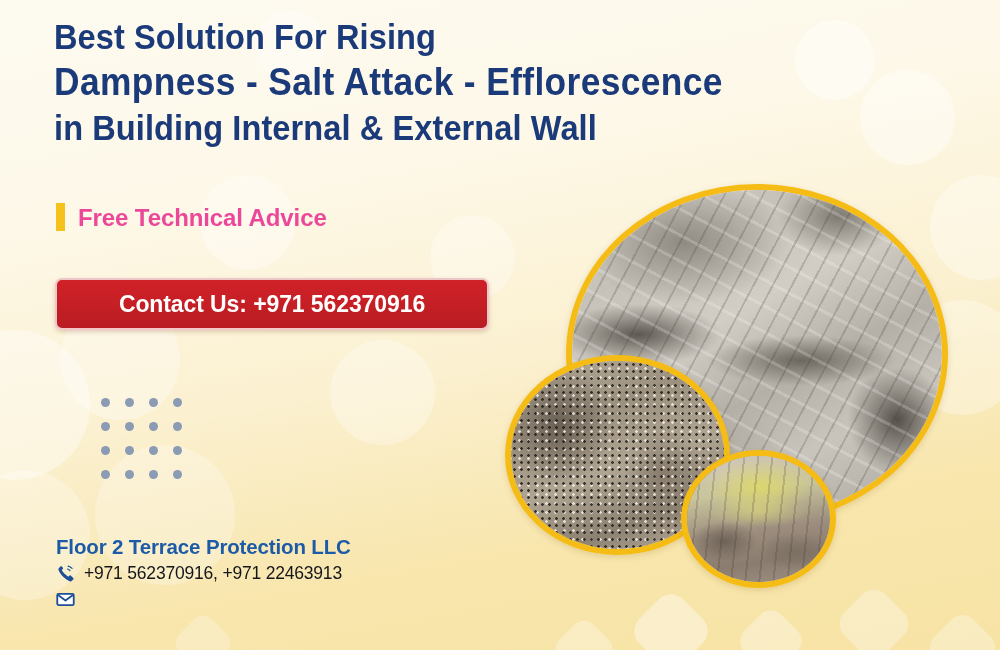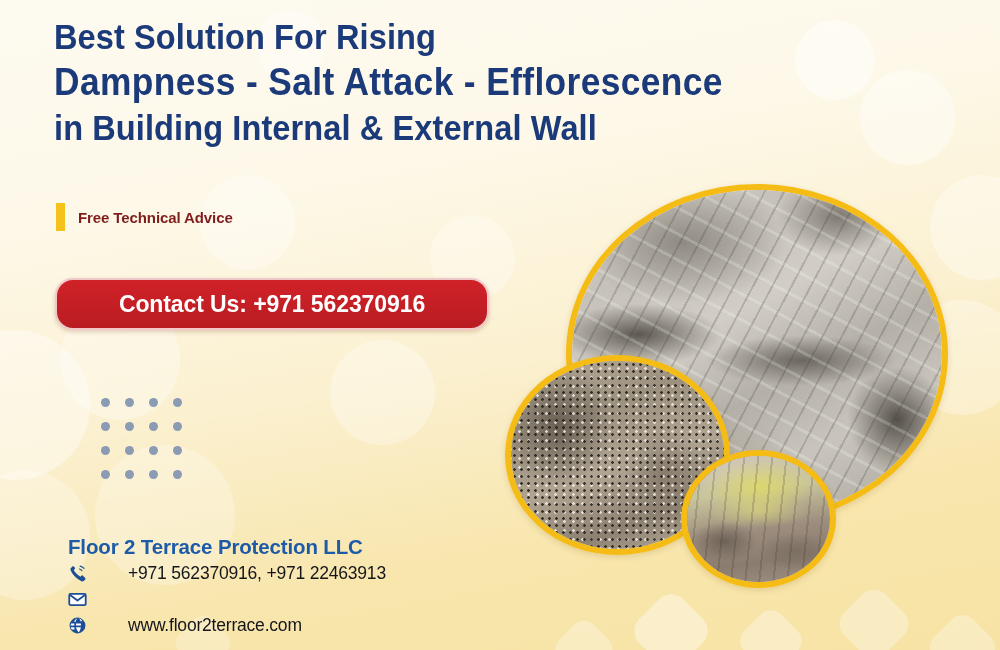--- a/index.html
+++ b/index.html
@@ -39,34 +39,34 @@
   .hl-3 { font-size:35px; font-weight:600; line-height:46px; }
 
   
   #advice-block {
     position:absolute; left:56px; top:203px; z-index:5;
     display:flex; align-items:stretch; gap:13px;
   }
   #advice-bar { width:9px; background:#f5c21b; flex:0 0 9px; }
   #advice-text { padding-top:1px; }
   .advice-line {
-    color:#7f1d1d;
-    font-size:15px;
+    color:#ec4899;
+    font-size:24px;
     font-weight:800;
     line-height:27px;
     white-space:nowrap;
     letter-spacing:-.1px;
   }
 
   
   #cta-button {
     position:absolute; left:55px; top:278px; z-index:5;
     width:434px; height:52px;
     background:linear-gradient(180deg,#d02128 0%,#c41f25 55%,#b81c22 100%);
-    border-radius:18px;
+    border-radius:7px;
     border:2px solid rgba(255,255,255,.75);
     box-shadow:0 2px 4px rgba(120,60,20,.22);
     display:flex; align-items:center; justify-content:center;
     cursor:pointer;
   }
   #cta-label {
     color:#fff; font-size:23px; font-weight:800; letter-spacing:-.1px; white-space:nowrap;
   }
 
   
@@ -133,32 +133,32 @@
       linear-gradient(172deg,#cfc6bb 0%,#c9c59c 30%,#9c8d7e 58%,#8a7c6e 80%,#9e9082 100%);
   }
   .tex-damp::after {
     content:""; position:absolute; inset:0;
     background:
       repeating-linear-gradient(96deg, rgba(60,50,42,.20) 0 2px, rgba(60,50,42,0) 2px 14px),
       radial-gradient(ellipse 50% 18% at 50% 44%, rgba(226,222,120,.55) 0%, rgba(226,222,120,0) 70%);
   }
 
   
-  #footer { position:absolute; left:68px; top:533px; z-index:7; }
+  #footer { position:absolute; left:56px; top:533px; z-index:7;text-align:right; }
   #company-name {
     color:#1d5ba8; font-size:20.5px; font-weight:800; letter-spacing:-.15px;
     line-height:27px; white-space:nowrap;
   }
   .contact-row {
     display:flex; align-items:center; gap:9px;
     height:25px; margin-top:1px;
   }
   .contact-row .ci { width:19px; height:19px; flex:0 0 19px; display:block; }
   .contact-text {
-    color:#15161a; font-size:17.5px; font-weight:400; white-space:nowrap; letter-spacing:-.2px;margin-left:32px;
+    color:#15161a; font-size:17.5px; font-weight:400; white-space:nowrap; letter-spacing:-.2px;
   }
 </style>
 </head>
 <body>
 
 <div id="bg-decor">
   <span class="blob" style="left:-60px;  top:330px; width:150px; height:150px;"></span>
   <span class="blob" style="left:60px;   top:300px; width:120px; height:120px; background:rgba(255,255,255,.30);"></span>
   <span class="blob" style="left:-40px;  top:470px; width:130px; height:130px; background:rgba(255,255,255,.28);"></span>
   <span class="blob" style="left:95px;   top:445px; width:140px; height:140px; background:rgba(255,255,255,.26);"></span>
@@ -239,22 +239,13 @@
     <span class="contact-text">+971 562370916, +971 22463913</span>
   </div>
 
   <div class="contact-row">
     <svg class="ci" viewBox="0 0 24 24">
       <rect x="1.6" y="5" width="20.8" height="14" rx="1.6" fill="#ffffff" stroke="#1d4e96" stroke-width="2.3"></rect>
       <path d="M2.6 6.4 12 13.2l9.4-6.8" fill="none" stroke="#1d4e96" stroke-width="2.3" stroke-linejoin="round"></path>
     </svg>
   </div>
 
-  <div class="contact-row">
-    <svg class="ci" viewBox="0 0 24 24">
-      <circle cx="12" cy="12" r="10" fill="#1d4e96"></circle>
-      <path fill="#ffffff" d="M12 2.6c-1.1 1.2-2 2.9-2.4 4.8h-2A9.6 9.6 0 0 1 12 2.6zm2 .3a9.5 9.5 0 0 1 3.9 3.1 7.6 7.6 0 0 1-1.9.9c-.5-1.6-1.2-3-2-4z"></path>
-      <path fill="#ffffff" d="M4 9.5h4.1a21 21 0 0 0-.2 2.6H3.3c0-.9.2-1.8.6-2.6zm6.2 0h6a18 18 0 0 1 .2 2.6h-6.4a19 19 0 0 1 .2-2.6z"></path>
-      <path fill="#ffffff" d="M3.5 14.2h4.5c.1 1 .2 1.9.4 2.7H4.6a8.8 8.8 0 0 1-1.1-2.7zm6.6 0h6.1c-.4 2.6-1.3 4.8-2.5 6.2-1.6-.9-2.9-3.2-3.6-6.2z"></path>
-    </svg>
-    <span class="contact-text">www.floor2terrace.com</span>
-  </div>
 </div>
 
 </body></html>

